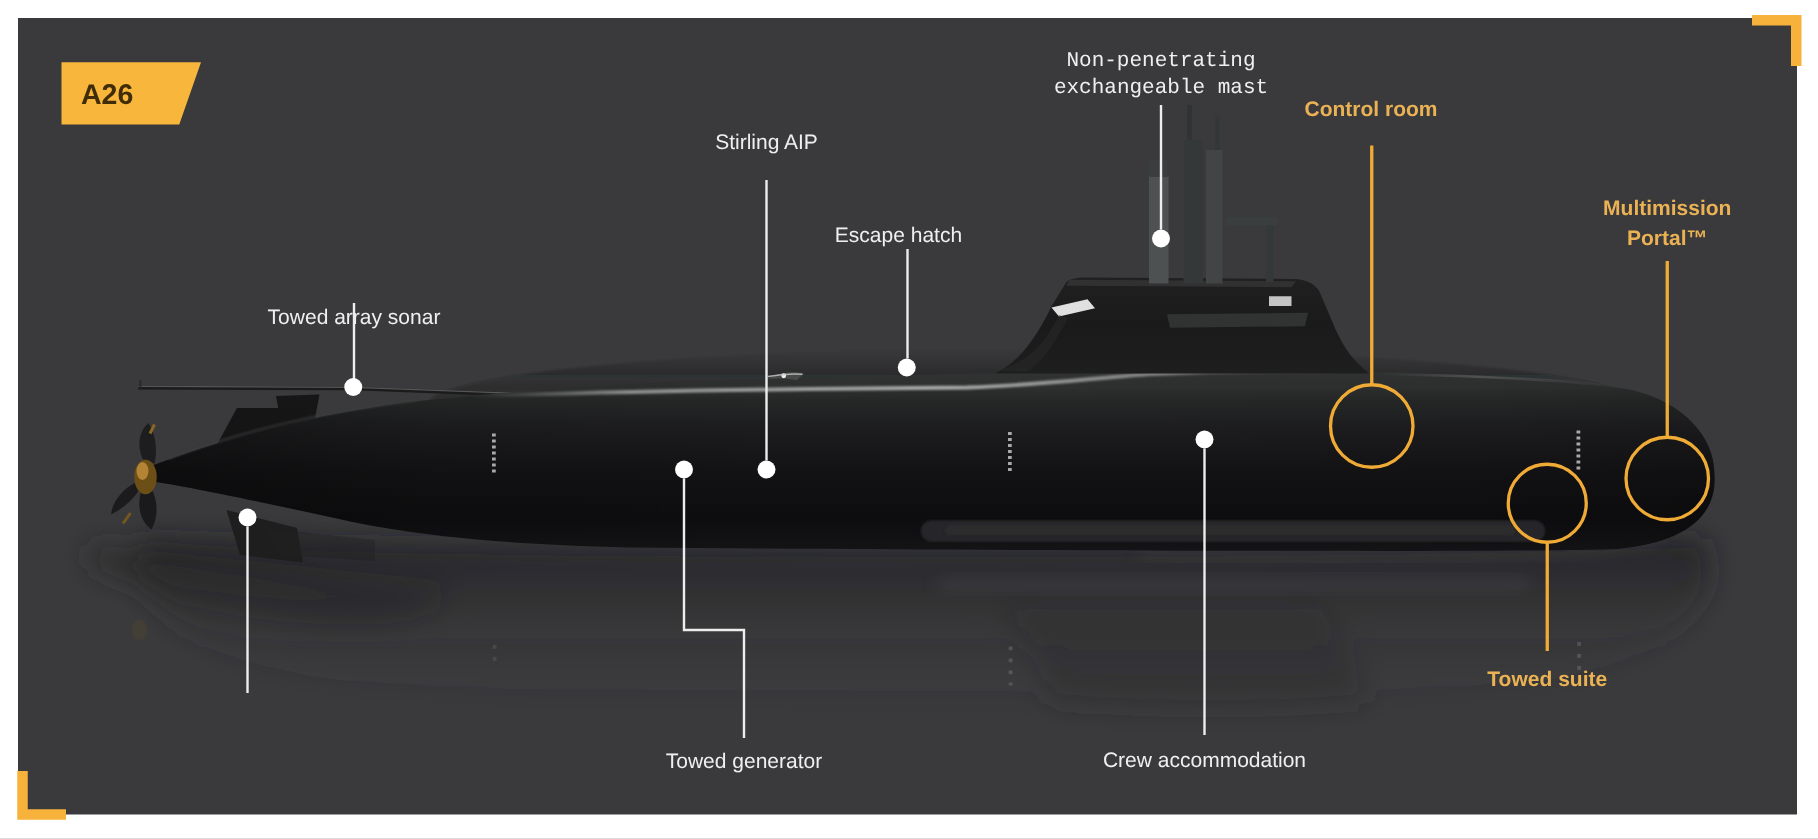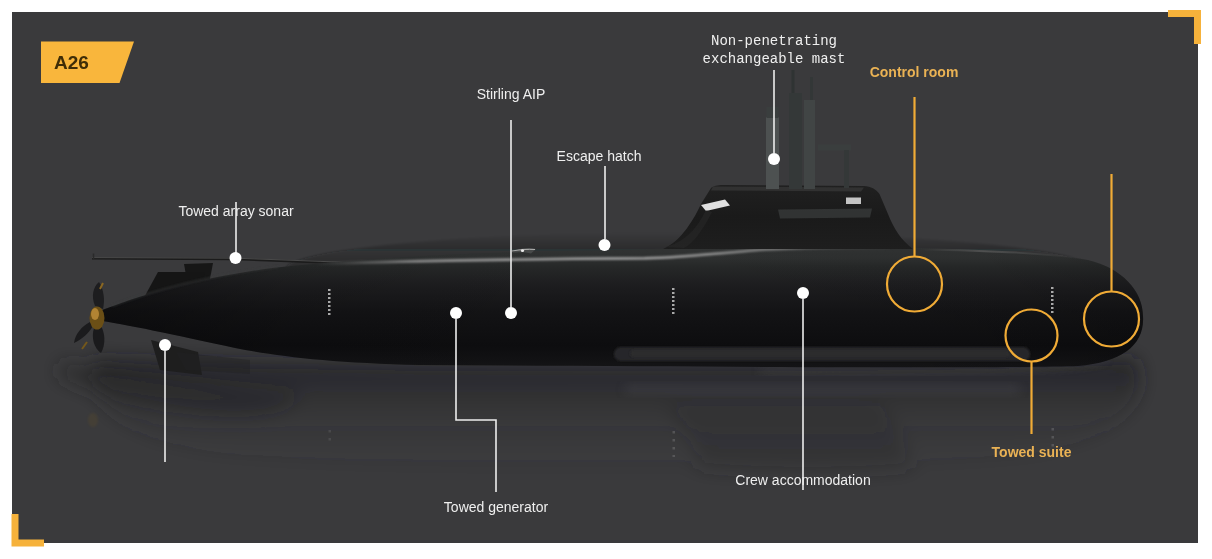--- a/index.html
+++ b/index.html
@@ -239,17 +239,18 @@
 
     <path d="M41 41.5 L134 41.5 L119.5 83 L41 83 Z" fill="#f9b63c"></path>
     <text x="54" y="69" font-family="Liberation Sans, sans-serif" font-size="19" font-weight="bold" fill="#3f2d07">A26</text>
   </svg>
 
   <div class="lbl" style="left:236px;top:190px;margin-top:21px;">Towed array sonar</div>
   <div class="lbl" style="left:511px;top:94px;">Stirling AIP</div>
   <div class="lbl" style="left:599px;top:156px;">Escape hatch</div>
   <div class="lbl" style="left:774px;top:50px;font-family:Liberation Mono, monospace;">Non-penetrating<br>exchangeable mast</div>
   <div class="lbl" style="left:496px;top:507px;">Towed generator</div>
-  <div class="lbl" style="left:803px;top:480px;">Crew accommodation</div>
+  <div class="lbl" style="left:803px;top:506px;">Crew accommodation</div>
 
   <div class="ylbl" style="left:914px;top:72px;">Control room</div>
+  <div class="ylbl" style="left:1111.5px;top:148px;">Multimission<br>Portal™</div>
   <div class="ylbl" style="left:1031.5px;top:452px;">Towed suite</div>
 </div>
 
 </body></html>

